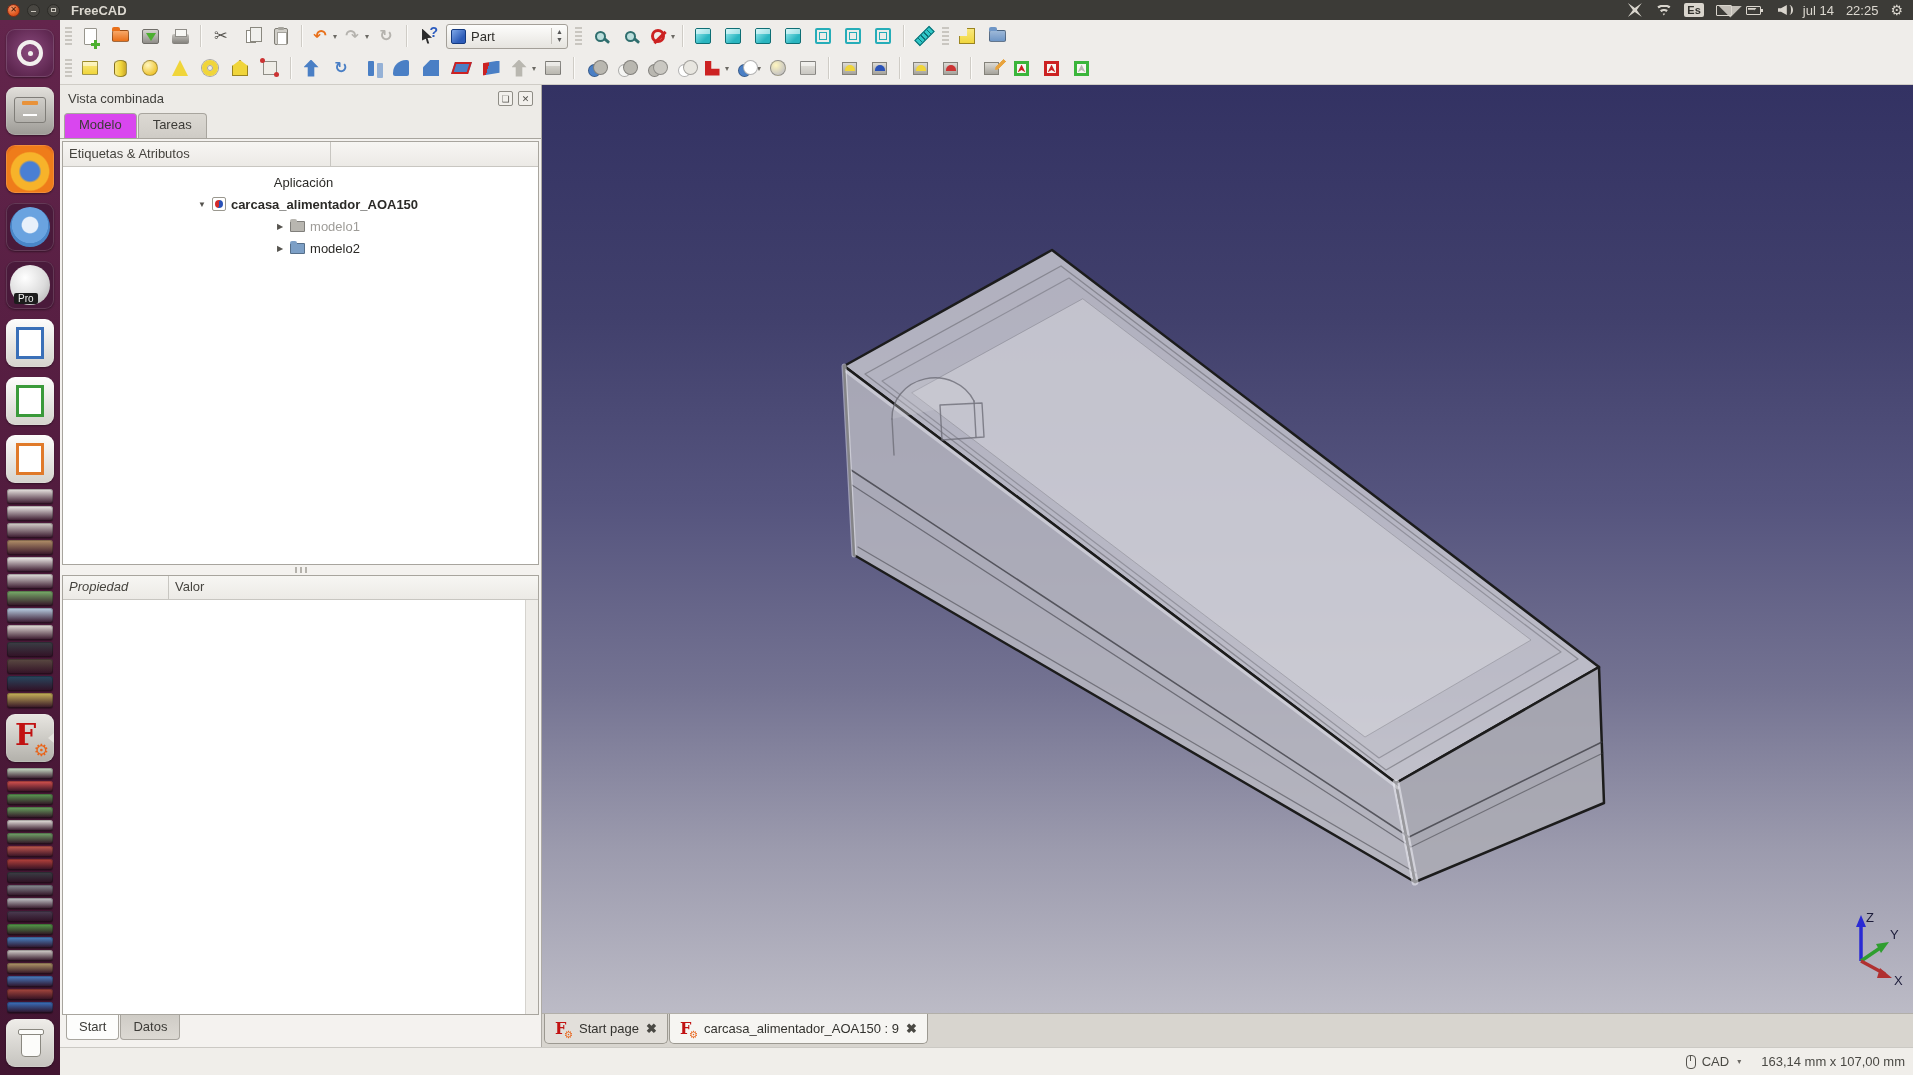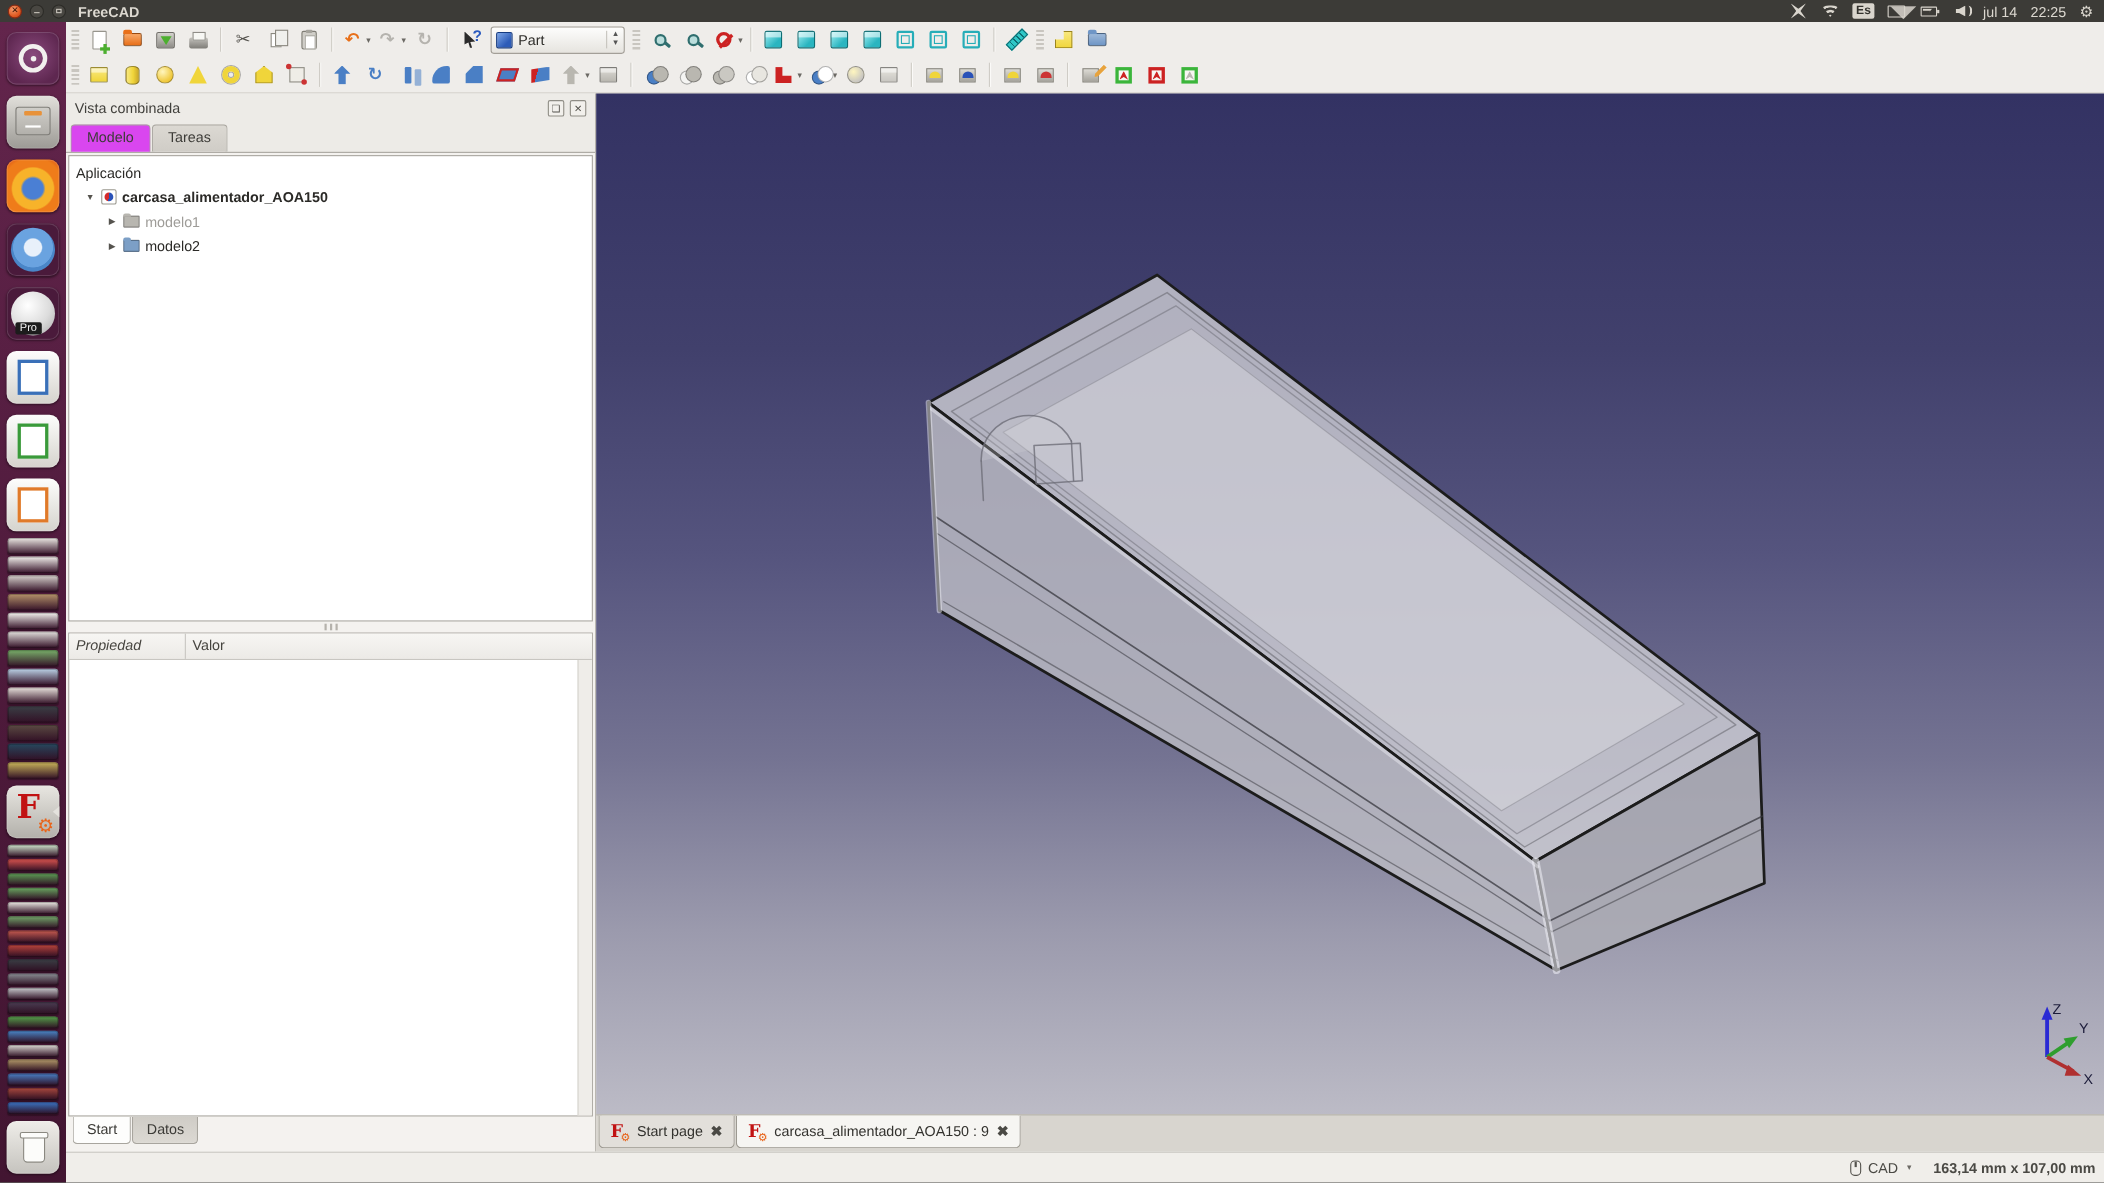--- a/index.html
+++ b/index.html
@@ -200,21 +200,21 @@
   .dtab{padding:3px 14px 4px;font-size:13px;color:#3c3b37;border:1px solid #a8a59e;border-bottom:none;
     border-radius:4px 4px 0 0;background:linear-gradient(#dcd9d3,#cfccc6);}
   .dtab.active{background:#d946ef;position:relative;z-index:2;}
   #dock-body{flex:1;display:flex;flex-direction:column;background:#f4f2ef;border-top:1px solid #a8a59e;
     padding:2px;}
   .treebox{height:424px;background:#fff;border:1px solid #a8a59e;display:flex;flex-direction:column;}
   .tree-hdr{height:25px;background:linear-gradient(#f7f6f3,#eceae6);border-bottom:1px solid #c8c6c1;
     display:flex;font-size:13px;color:#46443f;}
   .tree-hdr .cell1{width:268px;border-right:1px solid #c8c6c1;padding:4px 6px;}
   .tree-body{flex:1;padding-top:4px;font-size:13px;color:#2b2a27;overflow:hidden;}
-  .trow{height:22px;display:flex;align-items:center;gap:5px;}
+  .trow{height:22px;display:flex;align-items:center;gap:5px;justify-content:center;}
   .twisty{width:10px;font-size:8px;color:#55534e;text-align:center;flex:none;}
   .doc-ic{width:14px;height:14px;border:1px solid #9a988f;border-radius:2px;background:#fff;position:relative;flex:none;}
   .doc-ic:after{content:"";position:absolute;inset:2px;border-radius:50%;
     background:linear-gradient(100deg,#d42a2a 0 50%,#2a52b8 50%);}
   .fold{width:15px;height:11px;border-radius:1px;position:relative;flex:none;border:1px solid rgba(0,0,0,.3);}
   .fold:before{content:"";position:absolute;top:-3px;left:-1px;width:7px;height:3px;border-radius:2px 2px 0 0;
     background:inherit;}
   .fold.gray{background:#b8b6b0;}
   .fold.blue{background:#7c9fc6;}
   .muted{color:#9e9c98;}
@@ -249,21 +249,21 @@
   .mtab .fc-sm b{position:absolute;left:0;top:-2px;font-family:"DejaVu Serif",serif;font-size:16px;color:#c11212;}
   .mtab .fc-sm s{position:absolute;right:-1px;bottom:-3px;font-size:10px;color:#e8641a;text-decoration:none;}
   .mclose{font-size:13px;color:#4a4944;font-weight:bold;}
 
   
   #statusbar{position:absolute;left:0;right:0;top:1027px;height:28px;background:#f0eeea;
     border-top:1px solid #cbc9c4;display:flex;align-items:center;font-size:13px;color:#4a4944;}
   #status-right{margin-left:auto;display:flex;align-items:center;gap:6px;padding-right:8px;}
   .mouse-ic{width:10px;height:14px;border:1.5px solid #55534e;border-radius:4px;position:relative;}
   .mouse-ic:after{content:"";position:absolute;left:3.2px;top:0;width:1.5px;height:5px;background:#55534e;}
-  #status-dims{margin-left:14px;font-weight:bold;}
+  #status-dims{margin-left:14px;}
 </style>
 </head>
 <body>
 
 <div id="topbar">
   <div class="wm">
     <span class="wmbtn wm-close">✕</span>
     <span class="wmbtn wm-min">
         <i></i>
       </span>
@@ -671,20 +671,23 @@
         <span class="dk-btn">❏</span>
         <span class="dk-btn">✕</span>
       </span>
     </div>
     <div id="dock-tabs">
       <span class="dtab active">Modelo</span>
       <span class="dtab">Tareas</span>
     </div>
     <div id="dock-body">
       <div class="treebox">
+        <div class="tree-hdr">
+          <span class="cell1">Etiquetas &amp; Atributos</span>
+        </div>
         <div class="tree-body">
           <div class="trow" style="padding-left:6px">
             <span>Aplicación</span>
           </div>
           <div class="trow" style="padding-left:14px">
             <span class="twisty">▼</span>
             <span class="doc-ic"></span>
             <span class="bold">carcasa_alimentador_AOA150</span>
           </div>
           <div class="trow" style="padding-left:34px">

